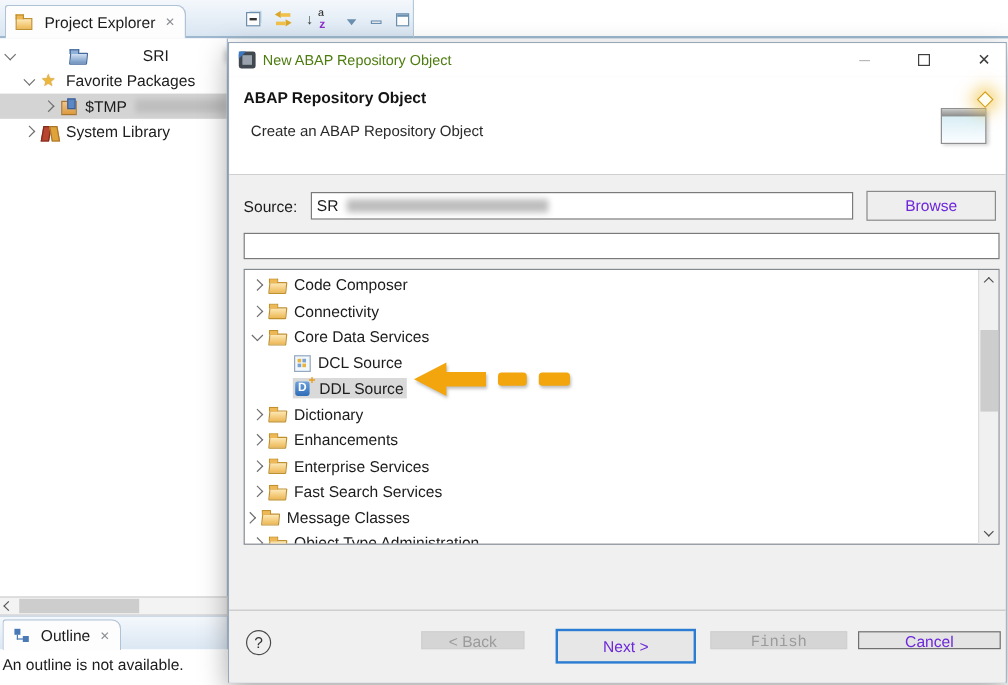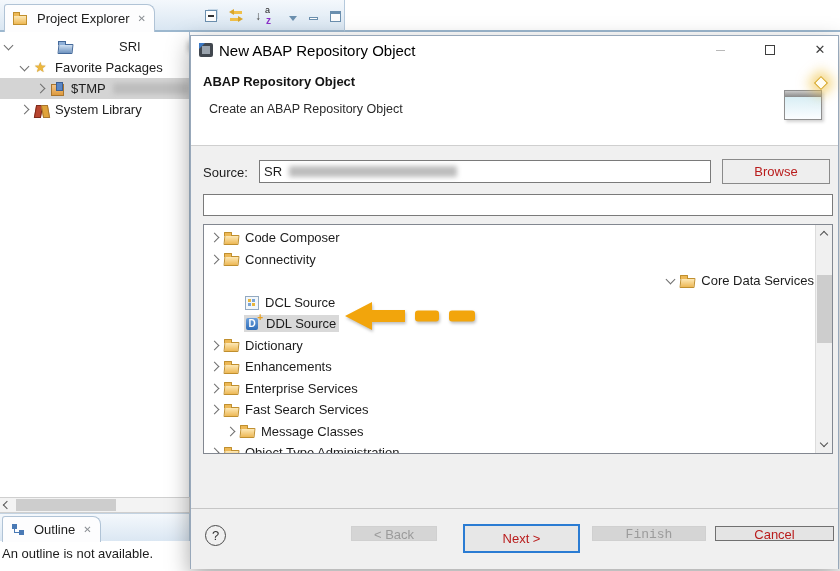--- a/index.html
+++ b/index.html
@@ -106,21 +106,21 @@
   
   .dialog { position:absolute; left:190px; top:35px; width:649px; height:534px; background:#f0f0f0;
     border:1px solid #98a8ba; box-shadow:0 8px 22px rgba(0,0,0,.35); }
   .dlg-titlebar { position:relative; height:28px; background:#fff; display:flex; align-items:center;
     padding-left:8px; }
   .ico-chip { width:14px; height:14px; background:#41474f; border-radius:2px; margin-right:6px; }
   .ico-chip::before { content:""; position:absolute; left:3px; top:3px; width:8px; height:8px;
     background:#9aa3ad; }
   .ico-chip::after { content:""; position:absolute; left:0; top:0;
     border-left:6px solid #3b78c4; border-bottom:6px solid transparent; }
-  .dlg-title { font-size:15px; color:#000000; }
+  .dlg-title { font-size:12px; color:#4d7c0f; }
   .caps { position:absolute; right:10px; top:0; height:28px; display:flex; align-items:center; gap:34px; }
   .cap-btn { display:inline-flex; align-items:center; justify-content:center; width:16px; height:16px; cursor:pointer; }
   .minbar { width:9px; height:1px; background:#b9b9b9; }
   .maxbox { width:10px; height:10px; border:1px solid #3f3f3f; }
   .cap-close { font-size:13px; color:#3f3f3f; line-height:16px; }
 
   .dlg-header { position:relative; height:82px; background:#fff; border-bottom:1px solid #cfcfcf; }
   .hdr-title { position:absolute; left:12px; top:10px; font-size:13px; font-weight:bold; color:#141414; }
   .hdr-sub { position:absolute; left:18px; top:38px; font-size:12.5px; color:#2a2a2a; }
   .wizard-art { position:absolute; right:10px; top:14px; width:44px; height:46px; }
@@ -131,21 +131,21 @@
   .wiz-spark { position:absolute; right:2px; top:0; width:10px; height:10px; background:#fffdf2;
     border:1.5px solid #d4a017; transform:rotate(45deg);
     box-shadow:0 0 12px 5px rgba(240,195,70,.65); }
 
   .dlg-body { position:relative; height:362px; background:#f0f0f0; }
   .proj-label { position:absolute; left:12px; top:19px; font-size:13px; color:#1c1c1c; }
   .input { background:#fff; border:1px solid #7a7a7a; font-size:13px; color:#1c1c1c;
     display:flex; align-items:center; padding:0 4px; }
   .proj-input { position:absolute; left:68px; top:14px; width:452px; height:23px; }
   .filter-input { position:absolute; left:12px; top:48px; width:630px; height:22px; }
-  .btn { font-family:"Liberation Sans",sans-serif; font-size:13px; color:#b91c1c;
+  .btn { font-family:"Liberation Sans",sans-serif; font-size:13px; color:#6d28d9;
     background:#e4e4e4; border:1px solid #8a8a8a; cursor:pointer; }
   .browse-btn { position:absolute; left:531px; top:13px; width:108px; height:25px; background:#eee; }
 
   .wizlist { position:absolute; left:12px; top:78px; width:630px; height:230px; background:#fff;
     border:1px solid #828790; overflow:hidden; }
   .wizrows { position:absolute; left:0; top:2px; width:610px; }
   .wizrows .trow { height:21.5px; }
   .selbox { display:flex; align-items:center; background:#d9d9d9; padding:1px 3px 1px 1px; }
   .vscroll { position:absolute; right:0; top:0; width:17px; height:228px; background:#f0f0f0;
     border-left:1px solid #dcdcdc; }
@@ -272,21 +272,21 @@
             <div class="trow" style="padding-left: 6px;">
               <span class="chev r"></span>
               <span class="ico ico-folder"></span>
               <span class="lbl">Code Composer</span>
             </div>
             <div class="trow" style="padding-left: 6px;">
               <span class="chev r"></span>
               <span class="ico ico-folder"></span>
               <span class="lbl">Connectivity</span>
             </div>
-            <div class="trow" style="padding-left: 6px; justify-content: flex-end;">
+            <div class="trow" style="padding-left: 6px;">
               <span class="chev d"></span>
               <span class="ico ico-folder"></span>
               <span class="lbl">Core Data Services</span>
             </div>
             <div class="trow" style="padding-left: 26px;">
               <span class="chev none"></span>
               <span class="ico ico-dcl"></span>
               <span class="lbl">DCL Source</span>
             </div>
             <div class="trow" style="padding-left: 26px;">
@@ -312,21 +312,21 @@
             <div class="trow" style="padding-left: 6px;">
               <span class="chev r"></span>
               <span class="ico ico-folder"></span>
               <span class="lbl">Enterprise Services</span>
             </div>
             <div class="trow" style="padding-left: 6px;">
               <span class="chev r"></span>
               <span class="ico ico-folder"></span>
               <span class="lbl">Fast Search Services</span>
             </div>
-            <div class="trow" style="padding-left: 22px;">
+            <div class="trow" style="padding-left: 0;">
               <span class="chev r"></span>
               <span class="ico ico-folder"></span>
               <span class="lbl">Message Classes</span>
             </div>
             <div class="trow" style="padding-left: 6px;">
               <span class="chev r"></span>
               <span class="ico ico-folder"></span>
               <span class="lbl">Object Type Administration</span>
             </div>
           </div>

